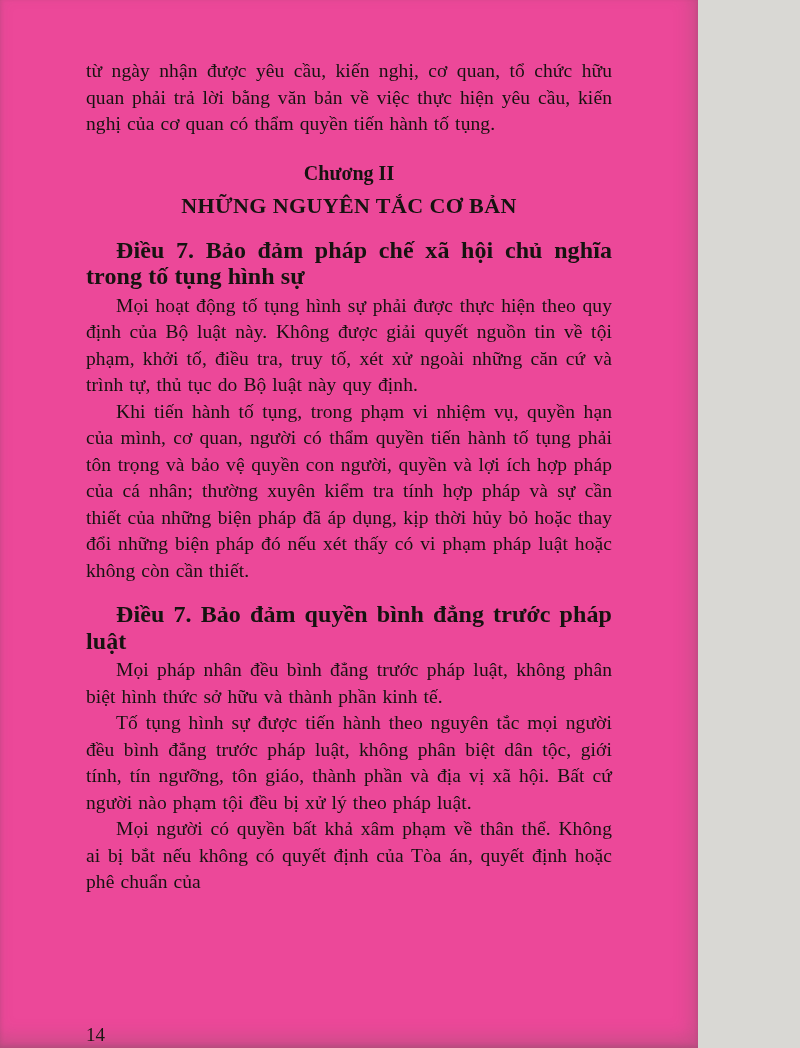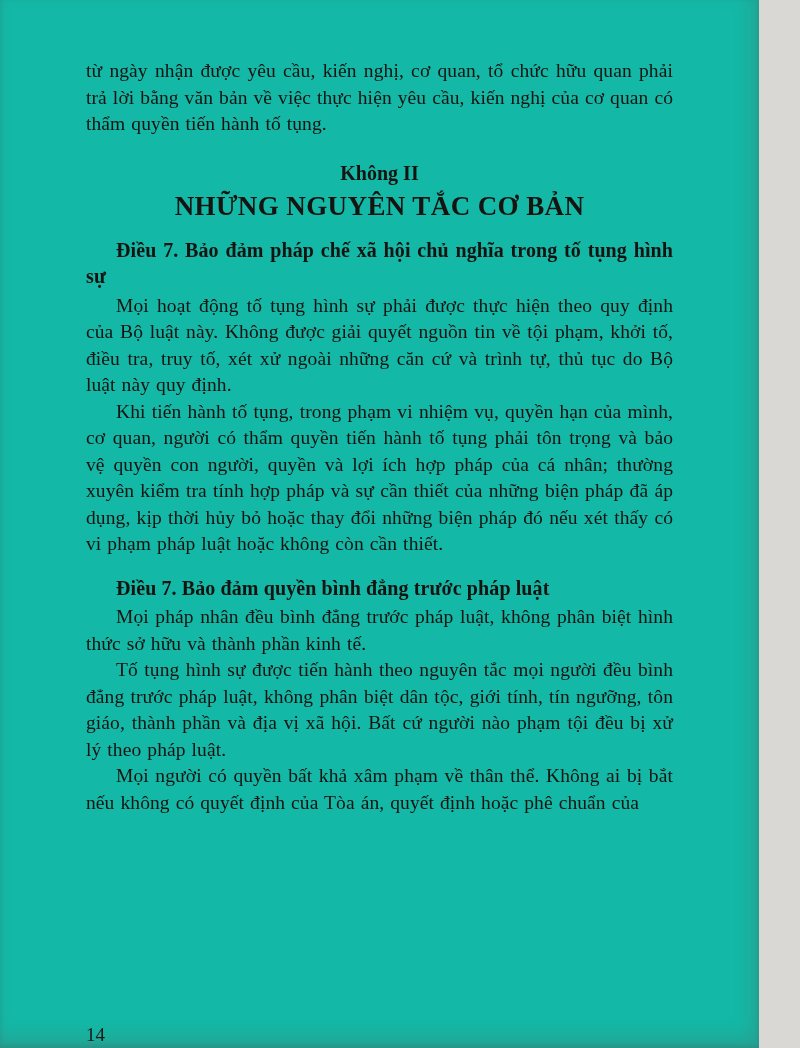--- a/index.html
+++ b/index.html
@@ -7,23 +7,23 @@
 
   html, body {
     width: 800px;
     height: 1048px;
     background: #d9d8d4;
     font-family: "Liberation Serif", "DejaVu Serif", serif;
   }
 
   .page {
     position: relative;
-    width: 759px;
+    width: 698px;
     height: 1048px;
-    background: #14b8a6;
+    background: #ec4899;
     color: #161310;
     padding: 58px 86px 0 86px;
     overflow: hidden;
     
     box-shadow: inset -6px -10px 18px rgba(90,90,85,0.25),
                 inset 0 -2px 4px rgba(70,70,65,0.2);
   }
 
   .body-text {
     font-size: 19.5px;
@@ -40,30 +40,30 @@
     text-align: center;
     font-weight: bold;
     font-size: 20px;
     line-height: 27px;
   }
 
   .chapter-title {
     margin-top: 5px;
     text-align: center;
     font-weight: bold;
-    font-size: 27px;
+    font-size: 22px;
     line-height: 28px;
     letter-spacing: 0.4px;
   }
 
   .article-heading {
     margin-top: 17px;
     margin-bottom: 3px;
     font-weight: bold;
-    font-size: 20px;
+    font-size: 24px;
     line-height: 26.5px;
     text-align: justify;
     text-indent: 30px;
     letter-spacing: 0.1px;
   }
 
   .page-number {
     position: absolute;
     left: 86px;
     top: 1024px;
@@ -71,21 +71,21 @@
     color: #1b1713;
   }
 </style>
 </head>
 <body>
 
 <div class="page">
 
   <p class="body-text">từ ngày nhận được yêu cầu, kiến nghị, cơ quan, tổ chức hữu quan phải trả lời bằng văn bản về việc thực hiện yêu cầu, kiến nghị của cơ quan có thẩm quyền tiến hành tố tụng.</p>
 
-  <div class="chapter-label">Không II</div>
+  <div class="chapter-label">Chương II</div>
 
   <div class="chapter-title">NHỮNG NGUYÊN TẮC CƠ BẢN</div>
 
   <h3 class="article-heading">Điều 7. Bảo đảm pháp chế xã hội chủ nghĩa trong tố tụng hình sự</h3>
   <p class="body-text indent">Mọi hoạt động tố tụng hình sự phải được thực hiện theo quy định của Bộ luật này. Không được giải quyết nguồn tin về tội phạm, khởi tố, điều tra, truy tố, xét xử ngoài những căn cứ và trình tự, thủ tục do Bộ luật này quy định.</p>
 
   <p class="body-text indent">Khi tiến hành tố tụng, trong phạm vi nhiệm vụ, quyền hạn của mình, cơ quan, người có thẩm quyền tiến hành tố tụng phải tôn trọng và bảo vệ quyền con người, quyền và lợi ích hợp pháp của cá nhân; thường xuyên kiểm tra tính hợp pháp và sự cần thiết của những biện pháp đã áp dụng, kịp thời hủy bỏ hoặc thay đổi những biện pháp đó nếu xét thấy có vi phạm pháp luật hoặc không còn cần thiết.</p>
 
   <h3 class="article-heading">Điều 7. Bảo đảm quyền bình đẳng trước pháp luật</h3>
   <p class="body-text indent">Mọi pháp nhân đều bình đẳng trước pháp luật, không phân biệt hình thức sở hữu và thành phần kinh tế.</p>

